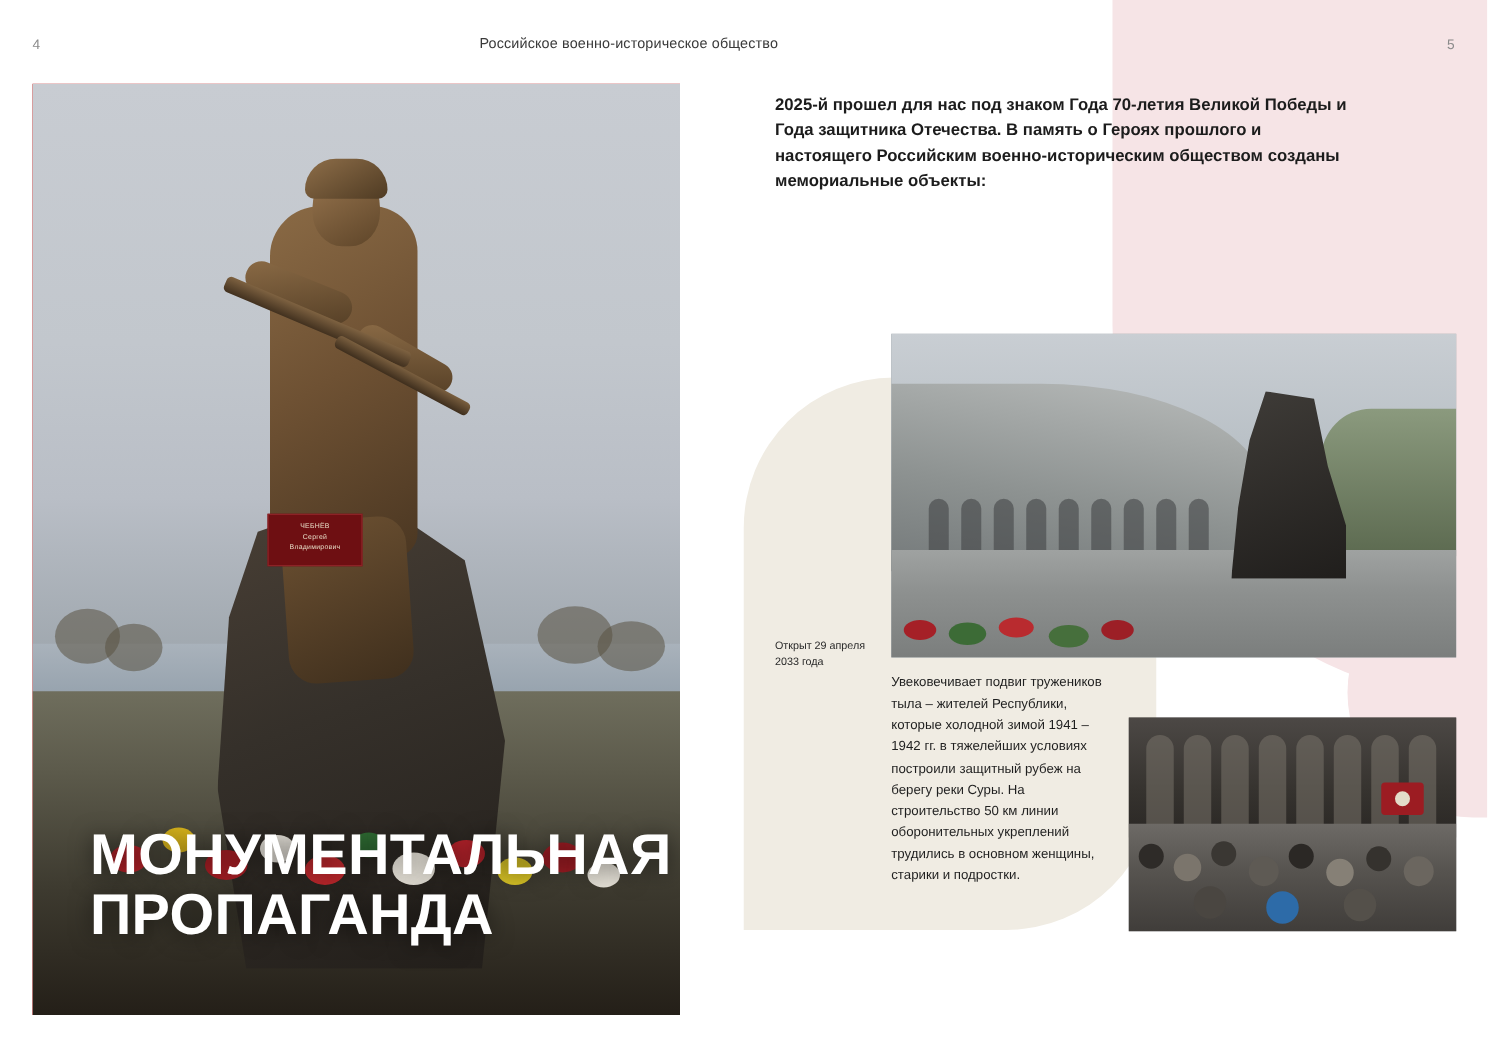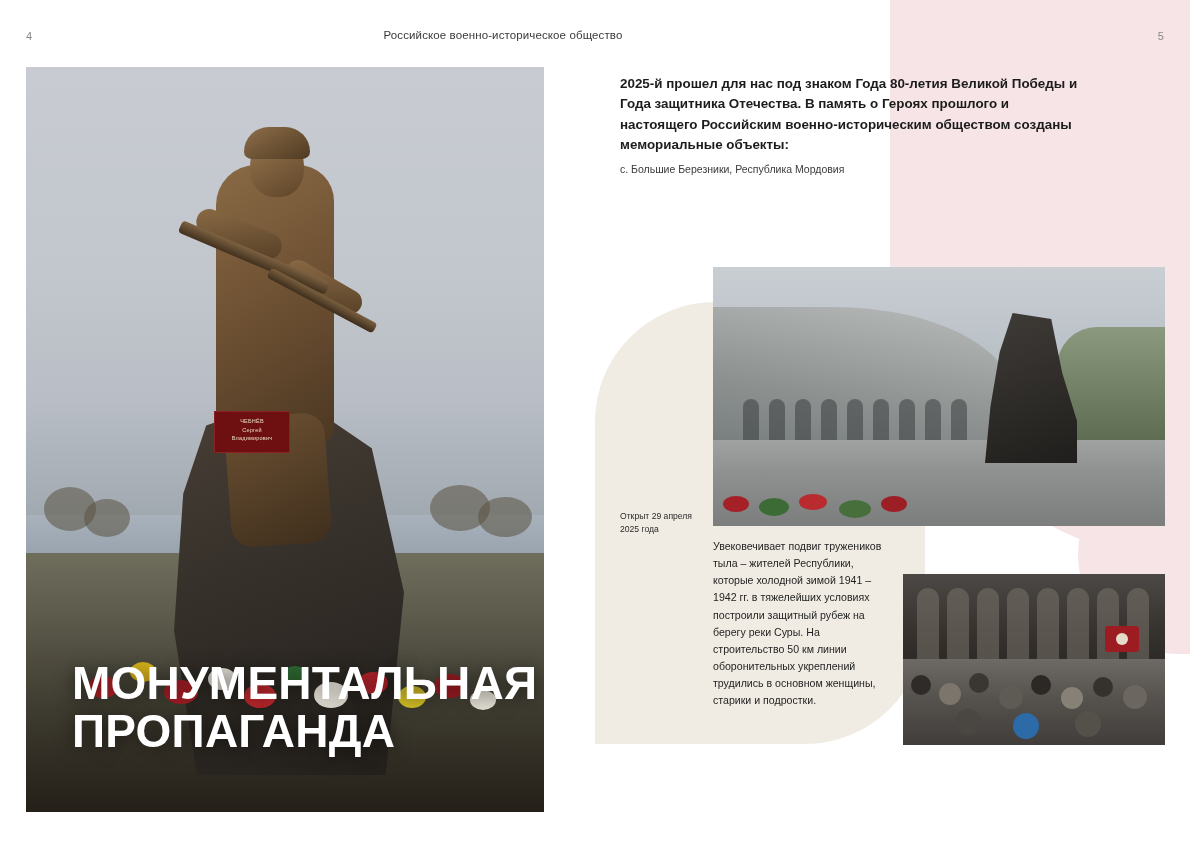--- a/index.html
+++ b/index.html
@@ -418,22 +418,21 @@
       <div class="fl" style="left:402px; top:68px; width:26px; height:20px; background:#e4e0d6;"></div>
     </div>
 
     <div class="hero-title">
       <div>МОНУМЕНТАЛЬНАЯ</div>
       <div>ПРОПАГАНДА</div>
     </div>
   </div>
 
   <div class="right-col">
-    <div class="lead">2025-й прошел для нас под знаком Года 80-летия Великой Победы и Года защитника Отечества. В память о Героях прошлого и настоящего Российским военно-историческим обществом созданы мемориальные объекты:</div>
-    <div class="mem-sub">с. Большие Березники, Республика Мордовия</div>
+    <div class="lead">2025-й прошел для нас под знаком Года 70-летия Великой Победы и Года защитника Отечества. В память о Героях прошлого и настоящего Российским военно-историческим обществом созданы мемориальные объекты:</div>
   </div>
 
   <div class="photo-main">
     <div class="pm-sky"></div>
     <div class="pm-wall">
       <div class="pm-relief" style="left:30px;"></div>
       <div class="pm-relief" style="left:56px;"></div>
       <div class="pm-relief" style="left:82px;"></div>
       <div class="pm-relief" style="left:108px;"></div>
       <div class="pm-relief" style="left:134px;"></div>
@@ -447,21 +446,21 @@
     <div class="pm-monument"></div>
     <div class="pm-flowers">
       <div class="fl" style="position:absolute; left:10px; bottom:14px; width:26px; height:16px; background:#a52027;"></div>
       <div class="fl" style="position:absolute; left:46px; bottom:10px; width:30px; height:18px; background:#3c6b36;"></div>
       <div class="fl" style="position:absolute; left:86px; bottom:16px; width:28px; height:16px; background:#b92b2f;"></div>
       <div class="fl" style="position:absolute; left:126px; bottom:8px; width:32px; height:18px; background:#466f3c;"></div>
       <div class="fl" style="position:absolute; left:168px; bottom:14px; width:26px; height:16px; background:#9c1f26;"></div>
     </div>
   </div>
 
-  <div class="date-note">Открыт 29 апреля 2025 года</div>
+  <div class="date-note">Открыт 29 апреля 2033 года</div>
 
   <div class="body-text">Увековечивает подвиг тружеников тыла – жителей Республики, которые холодной зимой 1941 – 1942 гг. в тяжелейших условиях построили защитный рубеж на берегу реки Суры. На строительство 50 км линии оборонительных укреплений трудились в основном женщины, старики и подростки.</div>
 
   <div class="photo-second">
     <div class="ps-relief">
       <div class="ps-fig" style="left:14px;"></div>
       <div class="ps-fig" style="left:44px;"></div>
       <div class="ps-fig" style="left:74px;"></div>
       <div class="ps-fig" style="left:104px;"></div>
       <div class="ps-fig" style="left:134px;"></div>

